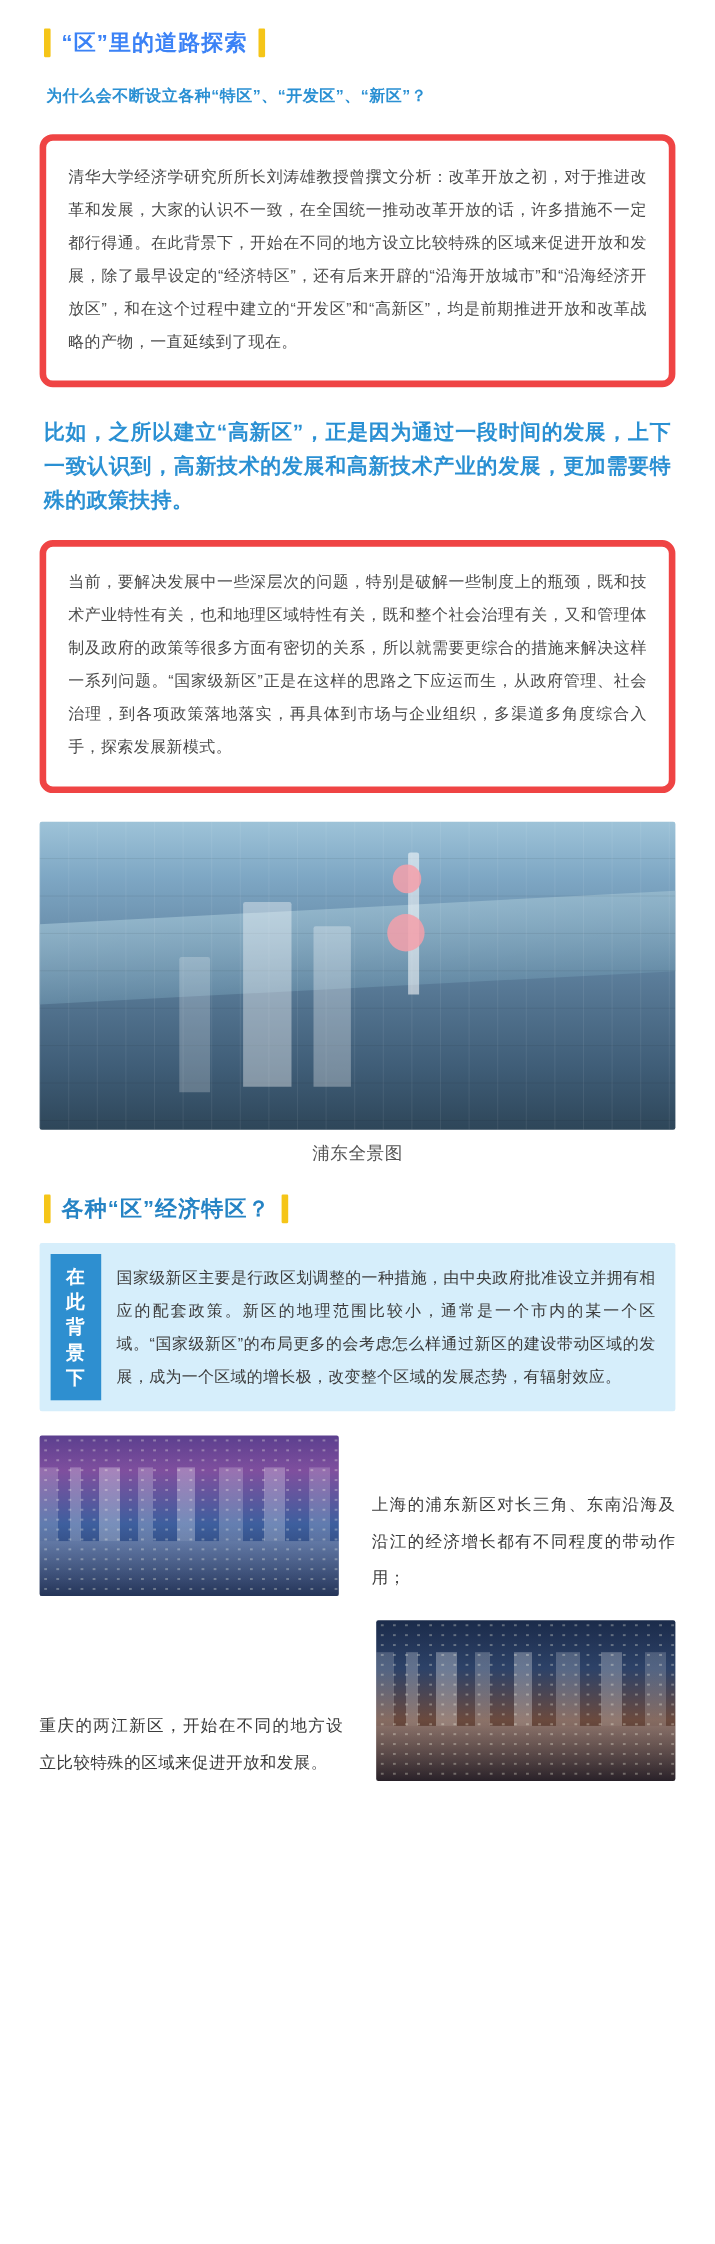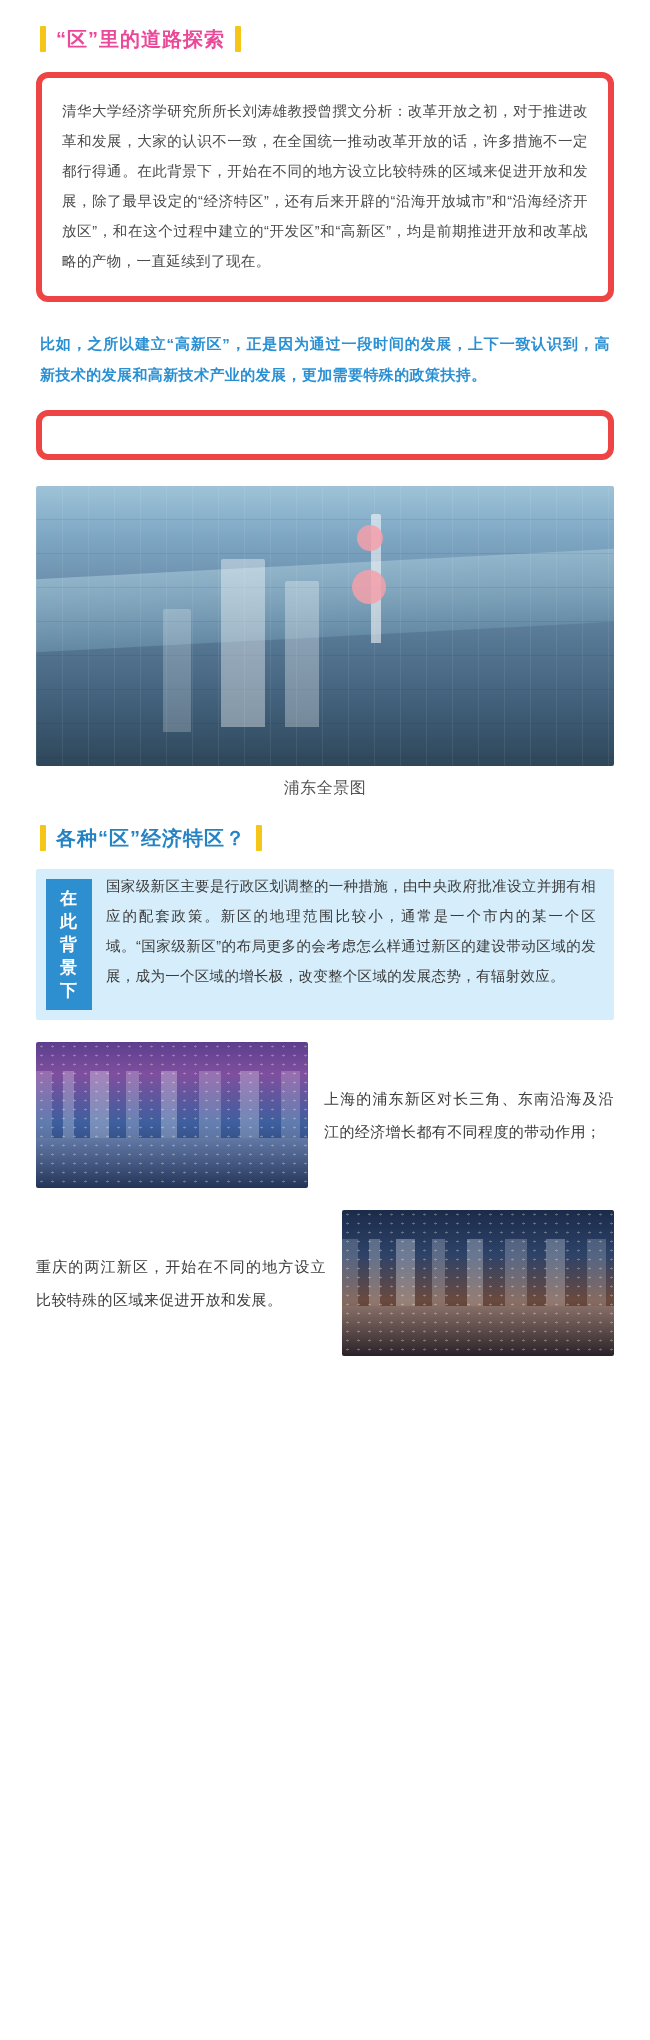--- a/index.html
+++ b/index.html
@@ -32,21 +32,21 @@
   .bar {
     width: 6px;
     height: 26px;
     background: #f5c518;
     flex: none;
     border-radius: 1px;
   }
   .section-head .title {
     font-size: 20px;
     font-weight: bold;
-    color: #ec4899;
+    color: #3b82f6;
     letter-spacing: 1px;
     line-height: 26px;
   }
   .section-head .title.dark { color: #2583c4; }
 
   
   .subhead {
     padding: 0 42px;
     margin-top: 22px;
     font-size: 14.5px;
@@ -78,21 +78,21 @@
     font-size: 14.5px;
     line-height: 30px;
     color: #2ea3d8;
     letter-spacing: .4px;
   }
 
   
   .blue-para {
     padding: 0 40px;
     margin-top: 26px;
-    font-size: 15px;
+    font-size: 19px;
     font-weight: bold;
     line-height: 31px;
     color: #2a90d3;
     text-align: justify;
     letter-spacing: .4px;
   }
 
   
   .figure {
     margin: 26px 36px 0 36px;
@@ -162,34 +162,34 @@
     letter-spacing: 1px;
     display: flex;
     align-items: center;
     justify-content: center;
   }
   .band .vlabel span {
     display: block;
     width: 22px;
   }
   .band .band-text {
-    padding: 2px 18px 16px 14px;
+    padding: 17px 18px 16px 14px;
     font-size: 14.5px;
     line-height: 30px;
     color: #3b3b3b;
     text-align: justify;
     letter-spacing: .3px;
   }
 
   
   .split {
     display: flex;
     margin: 22px 36px 0 36px;
-    gap: 16px;
-    align-items: center;
+    gap: 30px;
+    align-items: flex-end;
   }
   .split .thumb {
     flex: none;
     width: 272px;
     height: 146px;
     border-radius: 2px;
     overflow: hidden;
     position: relative;
   }
   .thumb.night-a {
@@ -239,28 +239,30 @@
 <body>
 
 <div class="page">
 
   <div class="section-head">
     <div class="bar"></div>
     <div class="title">“区”里的道路探索</div>
     <div class="bar"></div>
   </div>
 
+  <div class="subhead">为什么会不断设立各种“特区”、“开发区”、“新区”？</div>
 
   <div class="quote-card">
     <p>清华大学经济学研究所所长刘涛雄教授曾撰文分析：改革开放之初，对于推进改革和发展，大家的认识不一致，在全国统一推动改革开放的话，许多措施不一定都行得通。在此背景下，开始在不同的地方设立比较特殊的区域来促进开放和发展，除了最早设定的“经济特区”，还有后来开辟的“沿海开放城市”和“沿海经济开放区”，和在这个过程中建立的“开发区”和“高新区”，均是前期推进开放和改革战略的产物，一直延续到了现在。</p>
   </div>
 
   <div class="blue-para">比如，之所以建立“高新区”，正是因为通过一段时间的发展，上下一致认识到，高新技术的发展和高新技术产业的发展，更加需要特殊的政策扶持。</div>
 
   <div class="quote-card">
+    <p>当前，要解决发展中一些深层次的问题，特别是破解一些制度上的瓶颈，既和技术产业特性有关，也和地理区域特性有关，既和整个社会治理有关，又和管理体制及政府的政策等很多方面有密切的关系，所以就需要更综合的措施来解决这样一系列问题。“国家级新区”正是在这样的思路之下应运而生，从政府管理、社会治理，到各项政策落地落实，再具体到市场与企业组织，多渠道多角度综合入手，探索发展新模式。</p>
   </div>
 
   <div class="figure">
     <div class="photo">
       <div class="water"></div>
       <div class="blockgrid"></div>
       <div class="tower" style="left:58%; top:10%; width:10px; height:46%;"></div>
       <div class="ball" style="left:55.6%; top:14%; width:26px; height:26px;"></div>
       <div class="ball" style="left:54.6%; top:30%; width:34px; height:34px;"></div>
       <div class="tower" style="left:32%; top:26%; width:44px; height:60%; background:rgba(255,255,255,.38);"></div>

